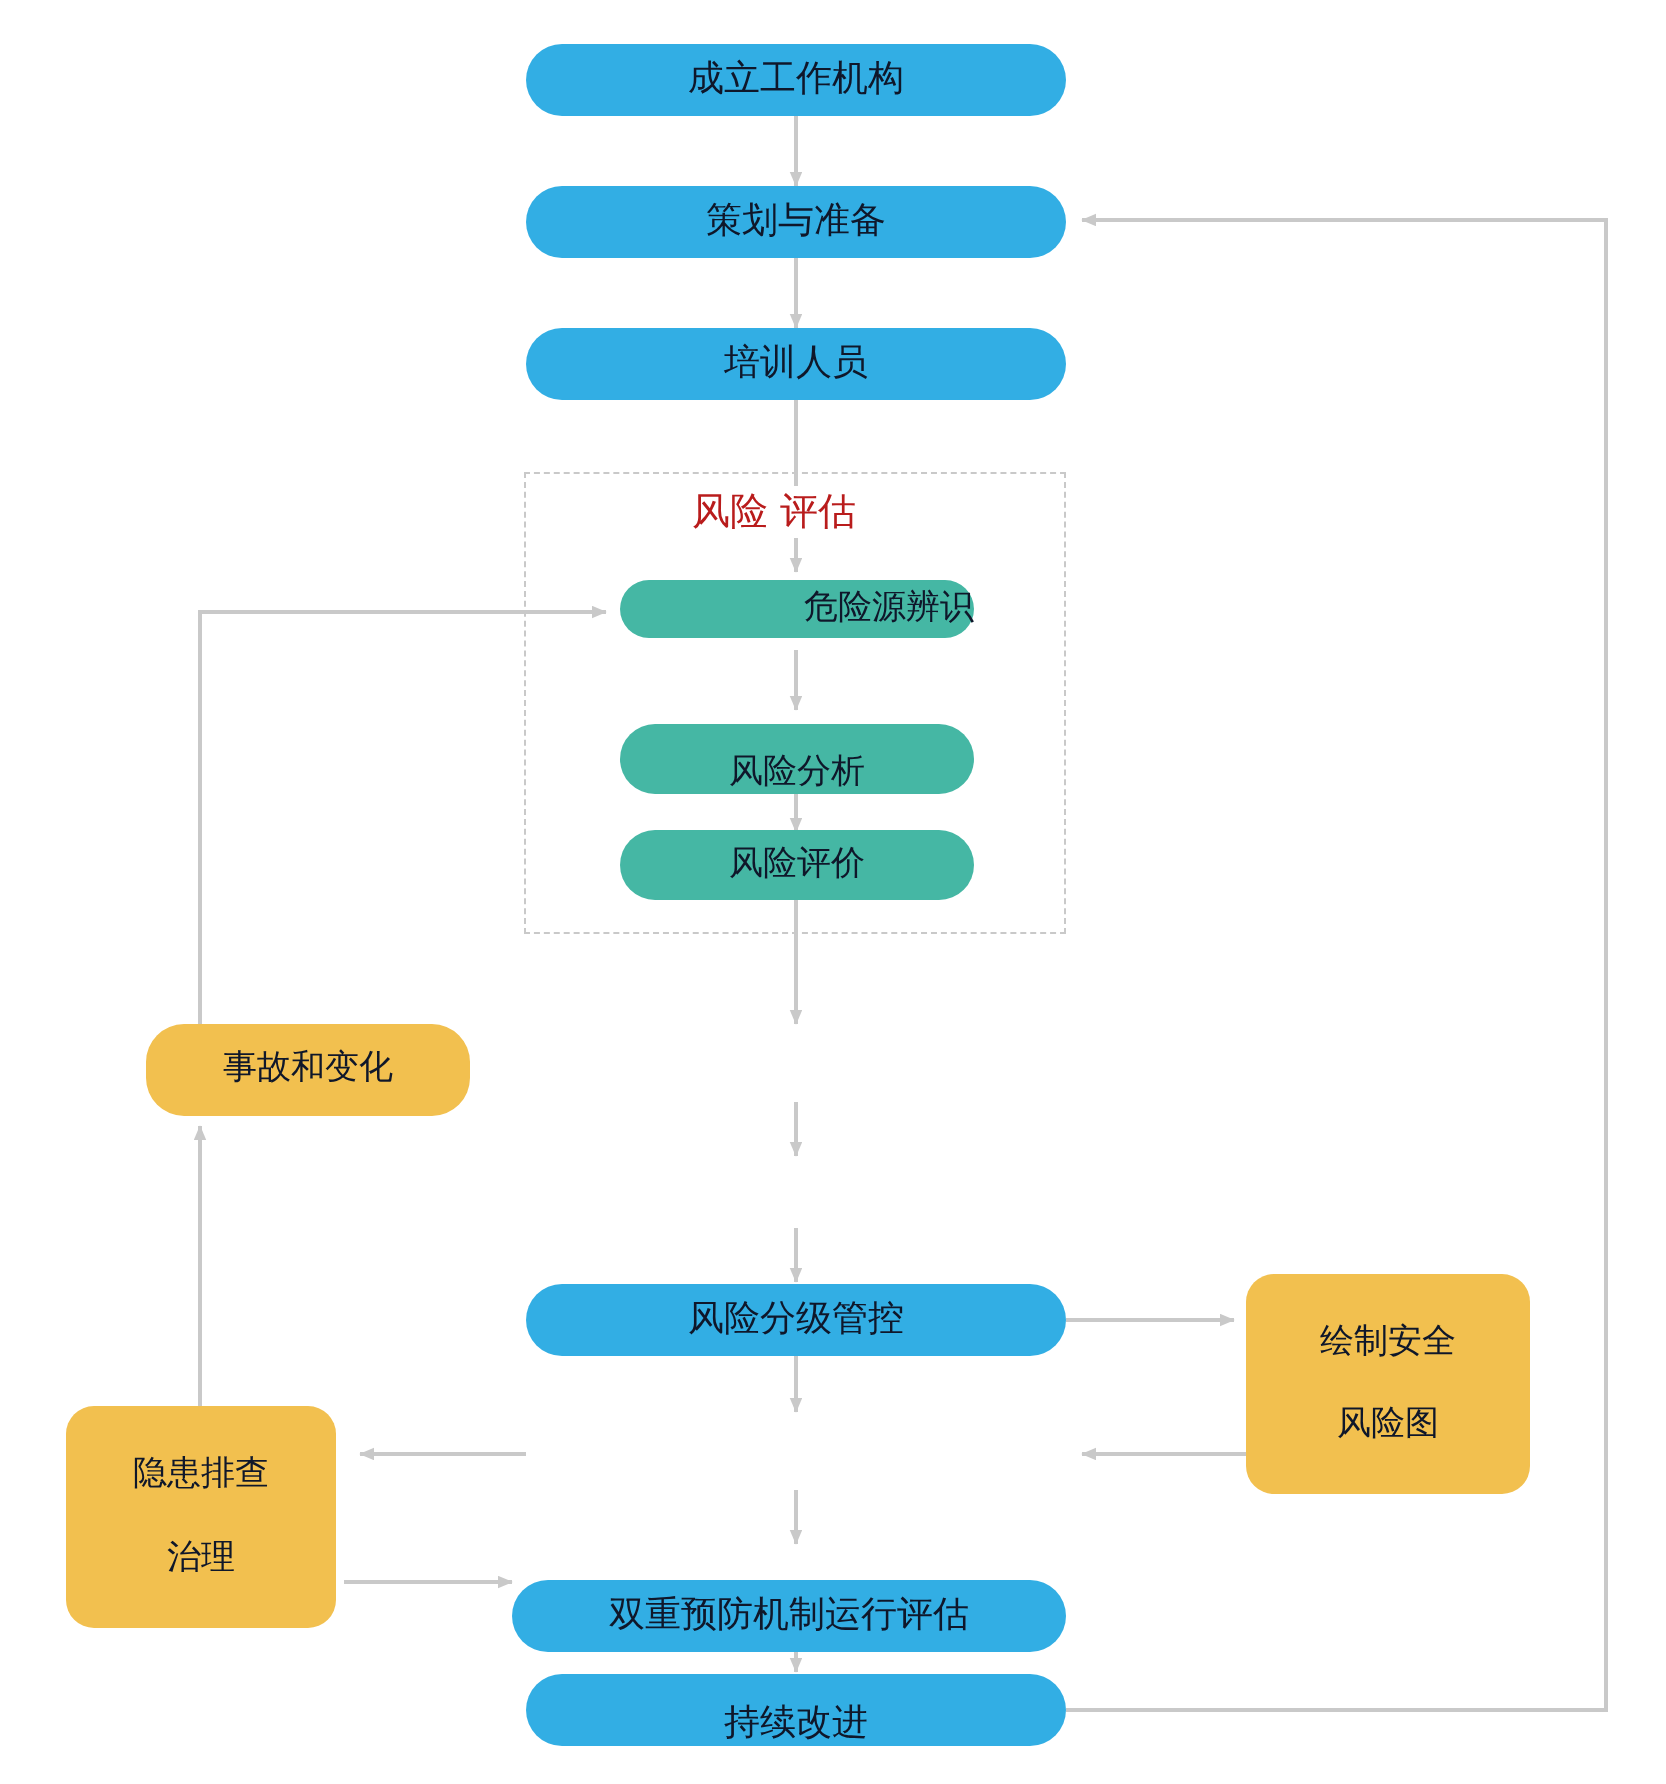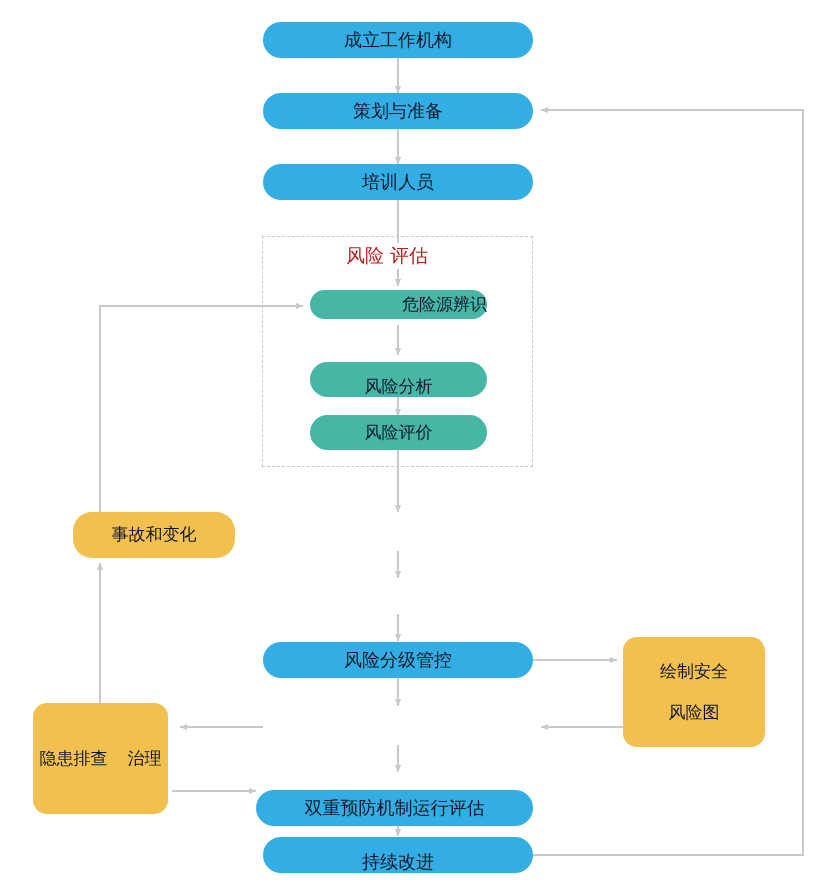--- a/index.html
+++ b/index.html
@@ -152,21 +152,21 @@
   </div>
 
   <div class="node blue" style="left:263px; top:837px; width:270px; height:36px;align-items:flex-end;">
     <span>持续改进</span>
   </div>
 
   <div class="node orange-pill" style="left:32px; top:512px; width:162px; height:46px;margin-left:41px;">
     <span>事故和变化</span>
   </div>
 
-  <div class="node orange-box" style="left:33px; top:703px; width:135px; height:111px; flex-direction:row;">
+  <div class="node orange-box" style="left:33px; top:703px; width:135px; height:111px; flex-direction:column;">
     <span>隐患排查</span>
     <span>治理</span>
   </div>
 
   <div class="node orange-box" style="left:623px; top:637px; width:142px; height:110px; flex-direction:column;">
     <span>绘制安全</span>
     <span>风险图</span>
   </div>
 
 </div>

